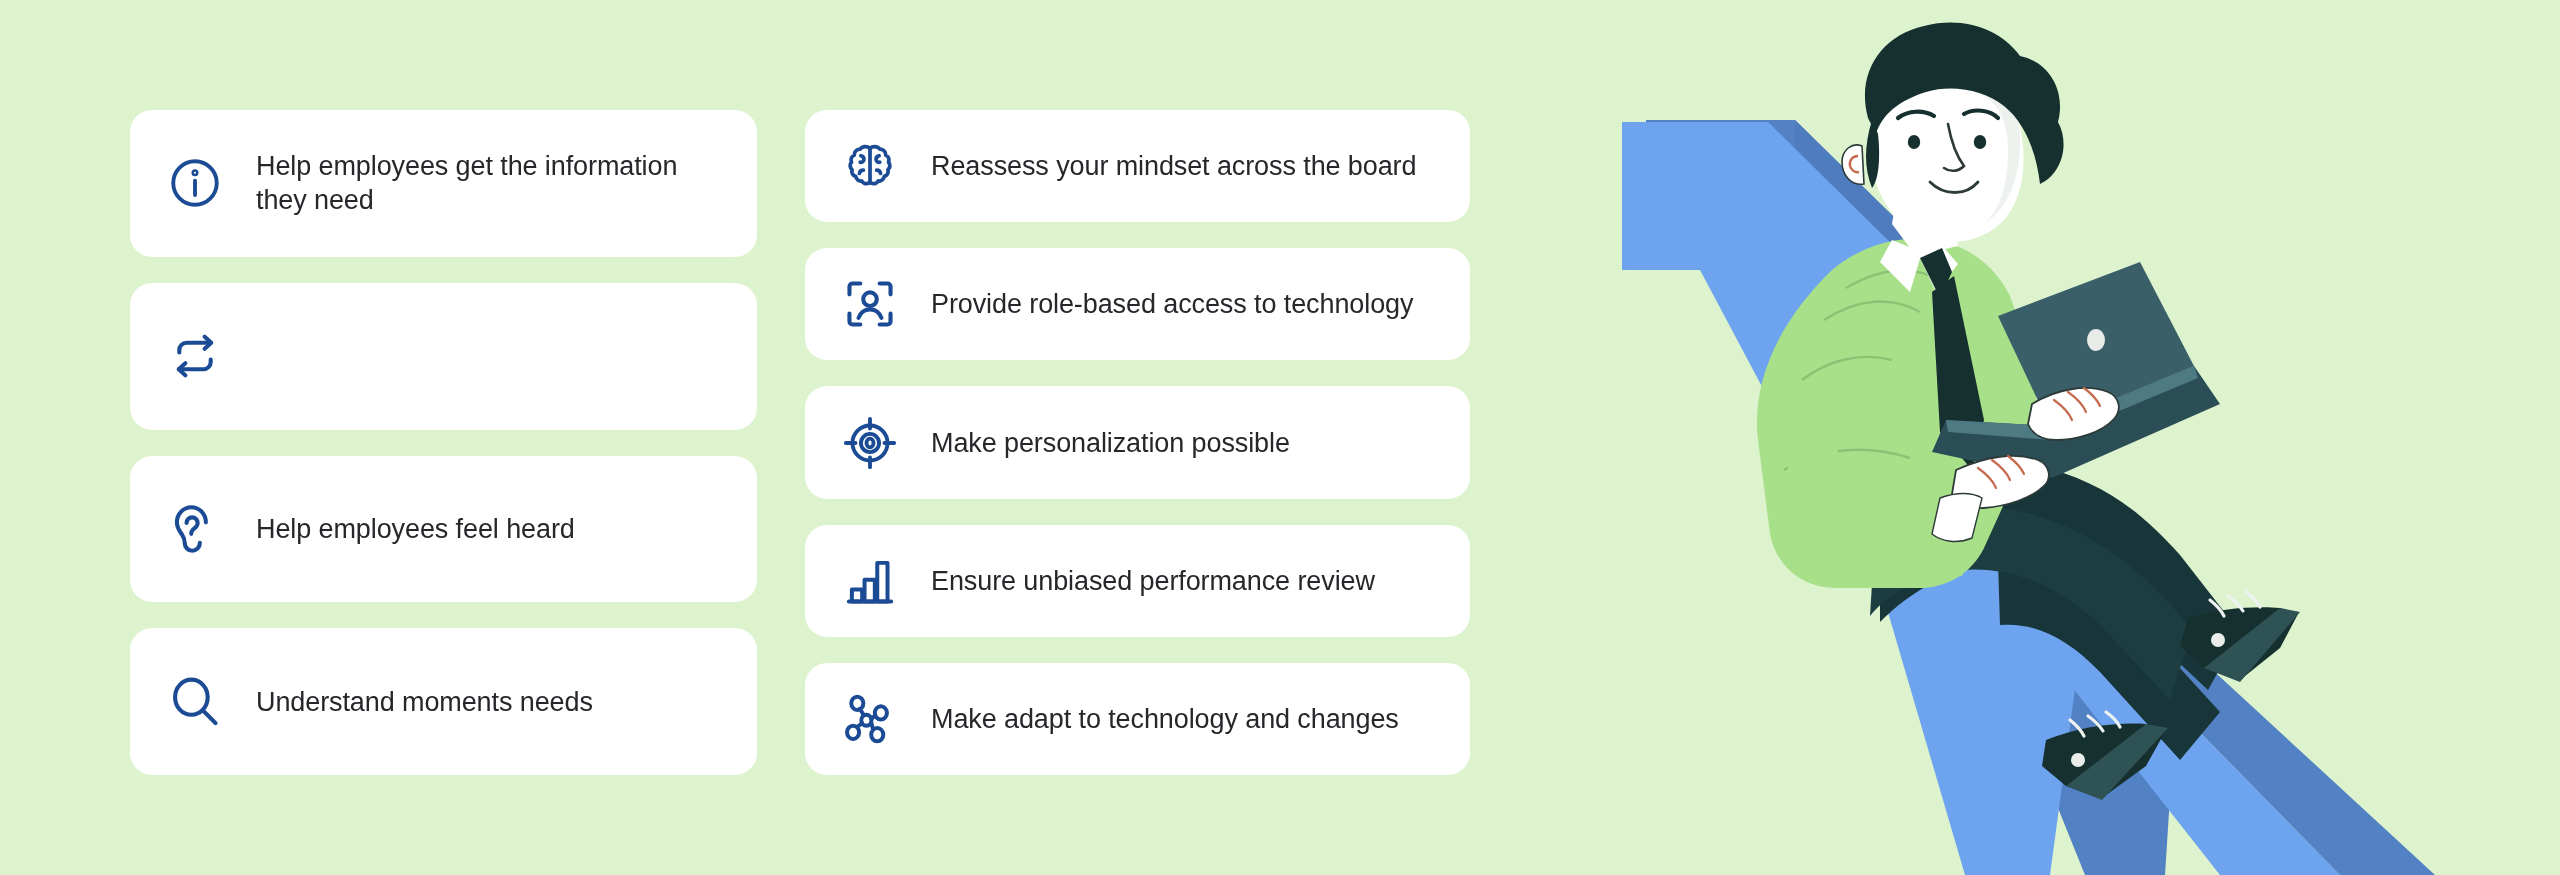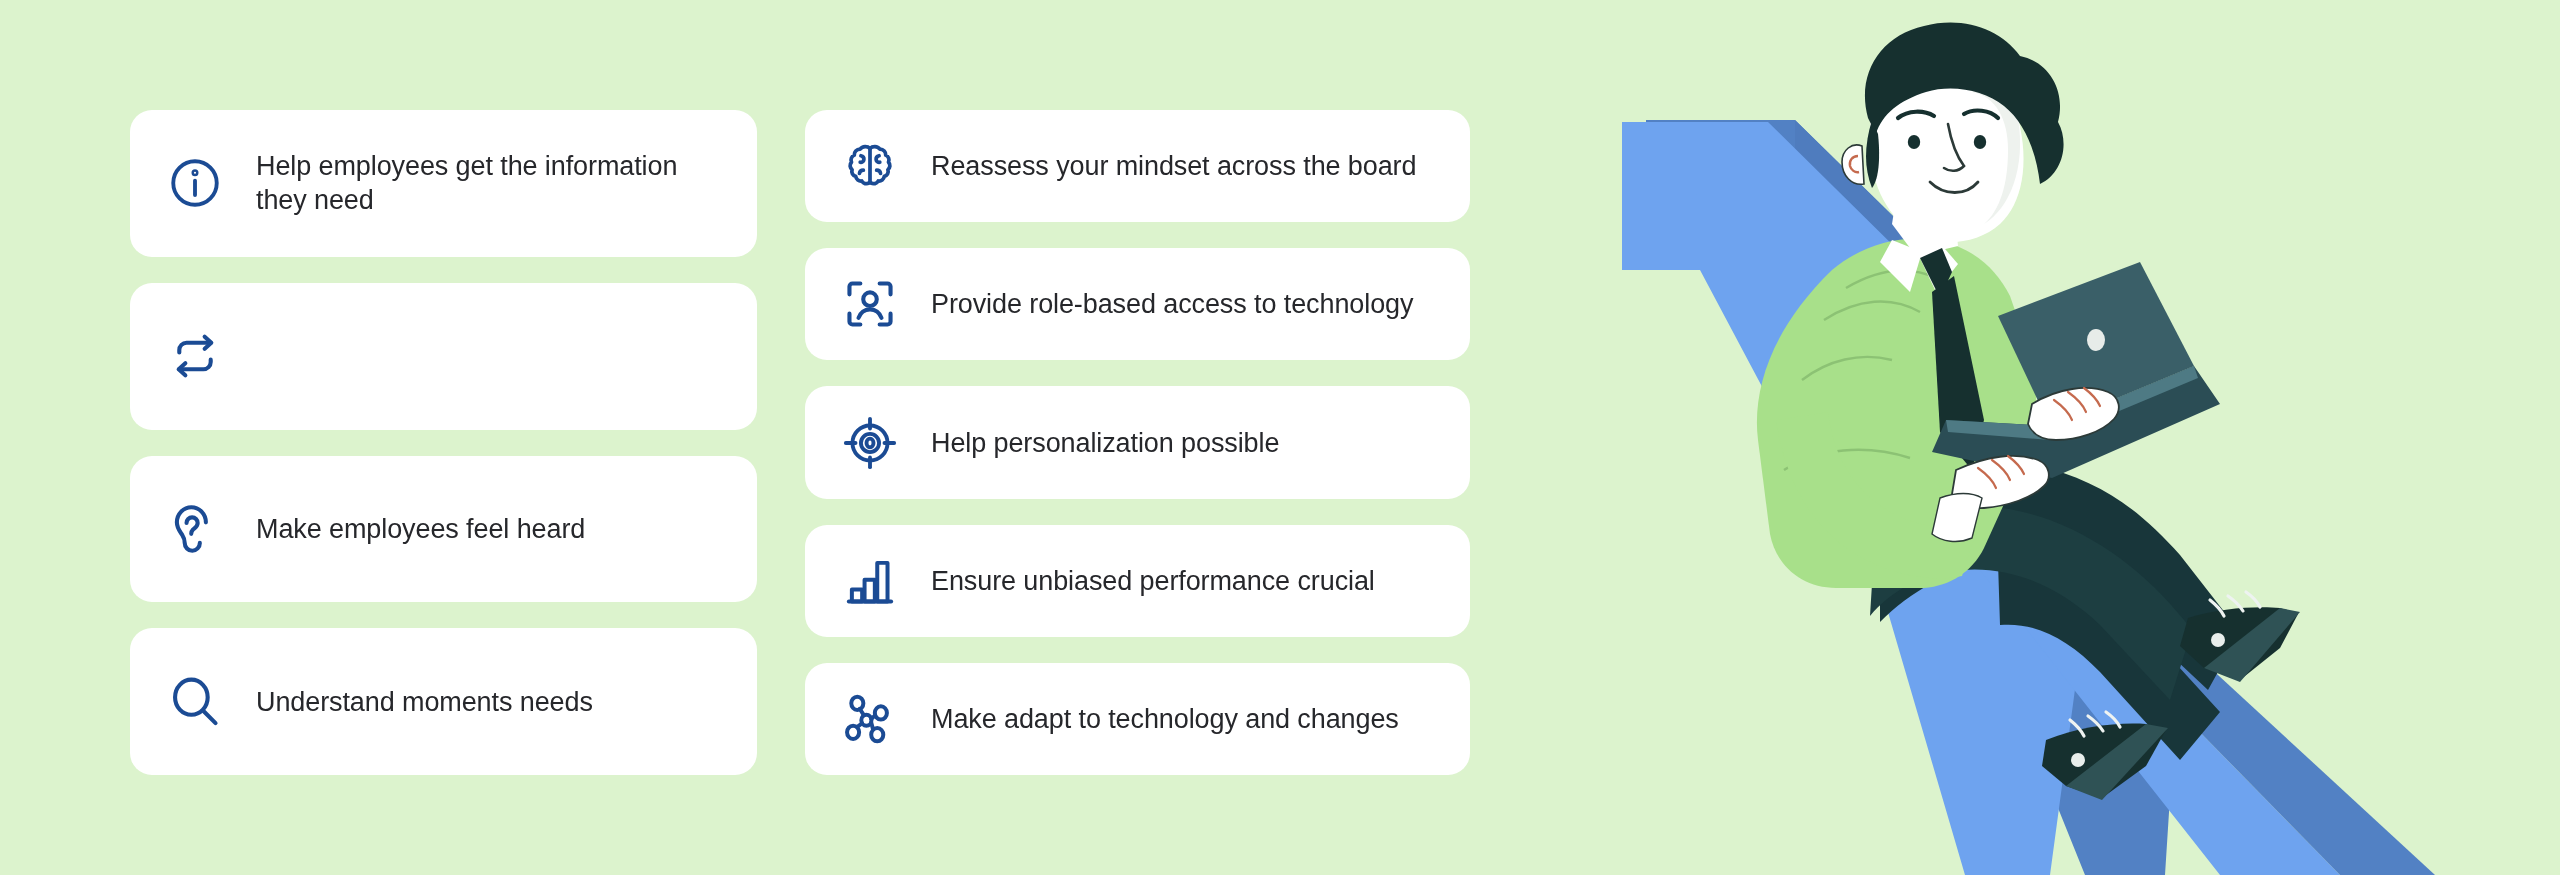--- a/index.html
+++ b/index.html
@@ -111,21 +111,21 @@
         </span>
       </div>
 
       <div class="card">
         <span class="card-icon">
           <svg viewBox="0 0 48 48" fill="none" stroke="currentColor" stroke-width="3.4" stroke-linecap="round" stroke-linejoin="round">
             <path d="M33 18.5c0-7-5.5-12.5-12-12.5S9 11.5 9 18.5c0 5 2.5 7.5 4.5 10.5 1.5 2.3 2 4 2 6.5 0 3.6 2.8 6.5 6.3 6.5 3.4 0 6.2-2.9 6.2-6.5"></path>
             <path d="M17 19a4.6 4.6 0 1 1 9.2 0c0 3-2.6 4.2-4 5.6-1 1-1.3 2.2-1.3 3.4"></path>
           </svg>
         </span>
-        <span class="card-label">Make employees feel heard</span>
+        <span class="card-label">Help employees feel heard</span>
       </div>
 
       <div class="card">
         <span class="card-icon">
           <svg viewBox="0 0 48 48" fill="none" stroke="currentColor" stroke-width="3.4" stroke-linecap="round" stroke-linejoin="round">
             <ellipse cx="21" cy="20" rx="13.5" ry="14.5"></ellipse>
             <path d="M31 31.5 L41 41.5"></path>
           </svg>
         </span>
         <span class="card-label">Understand moments needs</span>
@@ -169,33 +169,33 @@
           <svg viewBox="0 0 48 48" fill="none" stroke="currentColor" stroke-width="3.2" stroke-linecap="round" stroke-linejoin="round">
             <circle cx="24" cy="24" r="14.5"></circle>
             <circle cx="24" cy="24" r="7.5"></circle>
             <ellipse cx="24" cy="24" rx="2.9" ry="3.6"></ellipse>
             <path d="M24 4v8"></path>
             <path d="M24 36v8"></path>
             <path d="M4 24h8"></path>
             <path d="M36 24h8"></path>
           </svg>
         </span>
-        <span class="card-label">Help personalization possible</span>
+        <span class="card-label">Make personalization possible</span>
       </div>
 
       <div class="card">
         <span class="card-icon">
           <svg viewBox="0 0 48 48" fill="none" stroke="currentColor" stroke-width="3.3" stroke-linecap="round" stroke-linejoin="round">
             <rect x="9" y="31" width="8.5" height="10"></rect>
             <rect x="19.5" y="23" width="8.5" height="18"></rect>
             <rect x="30" y="9" width="8.5" height="32"></rect>
             <path d="M6.5 41h35"></path>
           </svg>
         </span>
-        <span class="card-label">Ensure unbiased performance crucial</span>
+        <span class="card-label">Ensure unbiased performance review</span>
       </div>
 
       <div class="card">
         <span class="card-icon">
           <svg viewBox="0 0 48 48" fill="none" stroke="currentColor" stroke-width="3.3" stroke-linecap="round" stroke-linejoin="round">
             <ellipse cx="13.5" cy="11" rx="5" ry="5.5"></ellipse>
             <ellipse cx="33" cy="19" rx="5" ry="5.5"></ellipse>
             <ellipse cx="10" cy="35" rx="5" ry="5.5"></ellipse>
             <ellipse cx="30" cy="37" rx="5" ry="5.5"></ellipse>
             <ellipse cx="21" cy="25" rx="4.2" ry="4.6"></ellipse>

